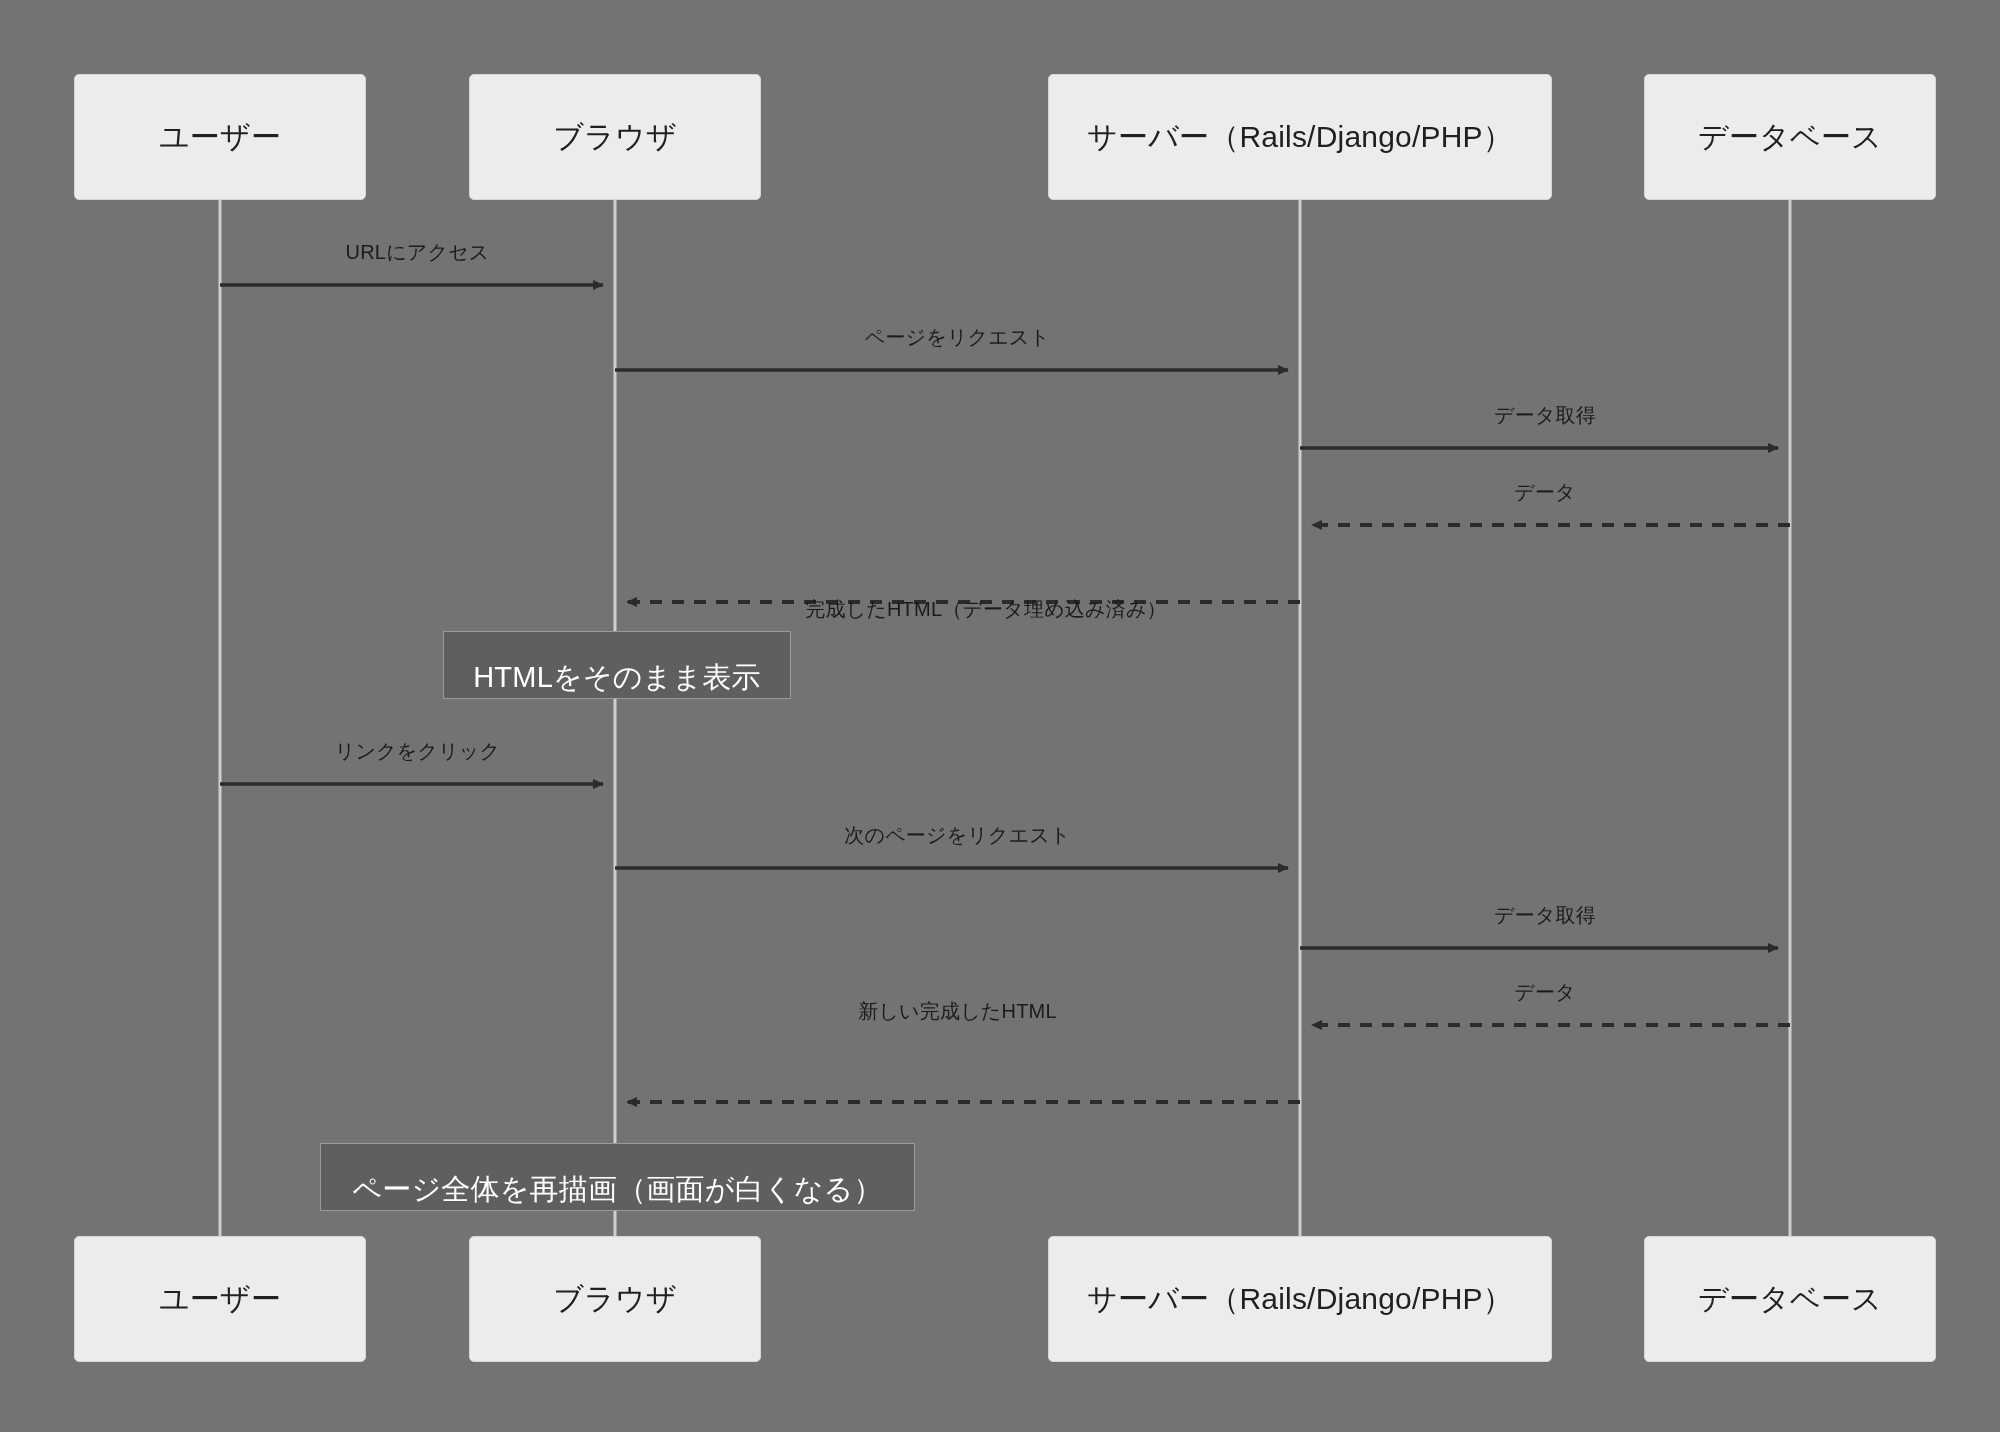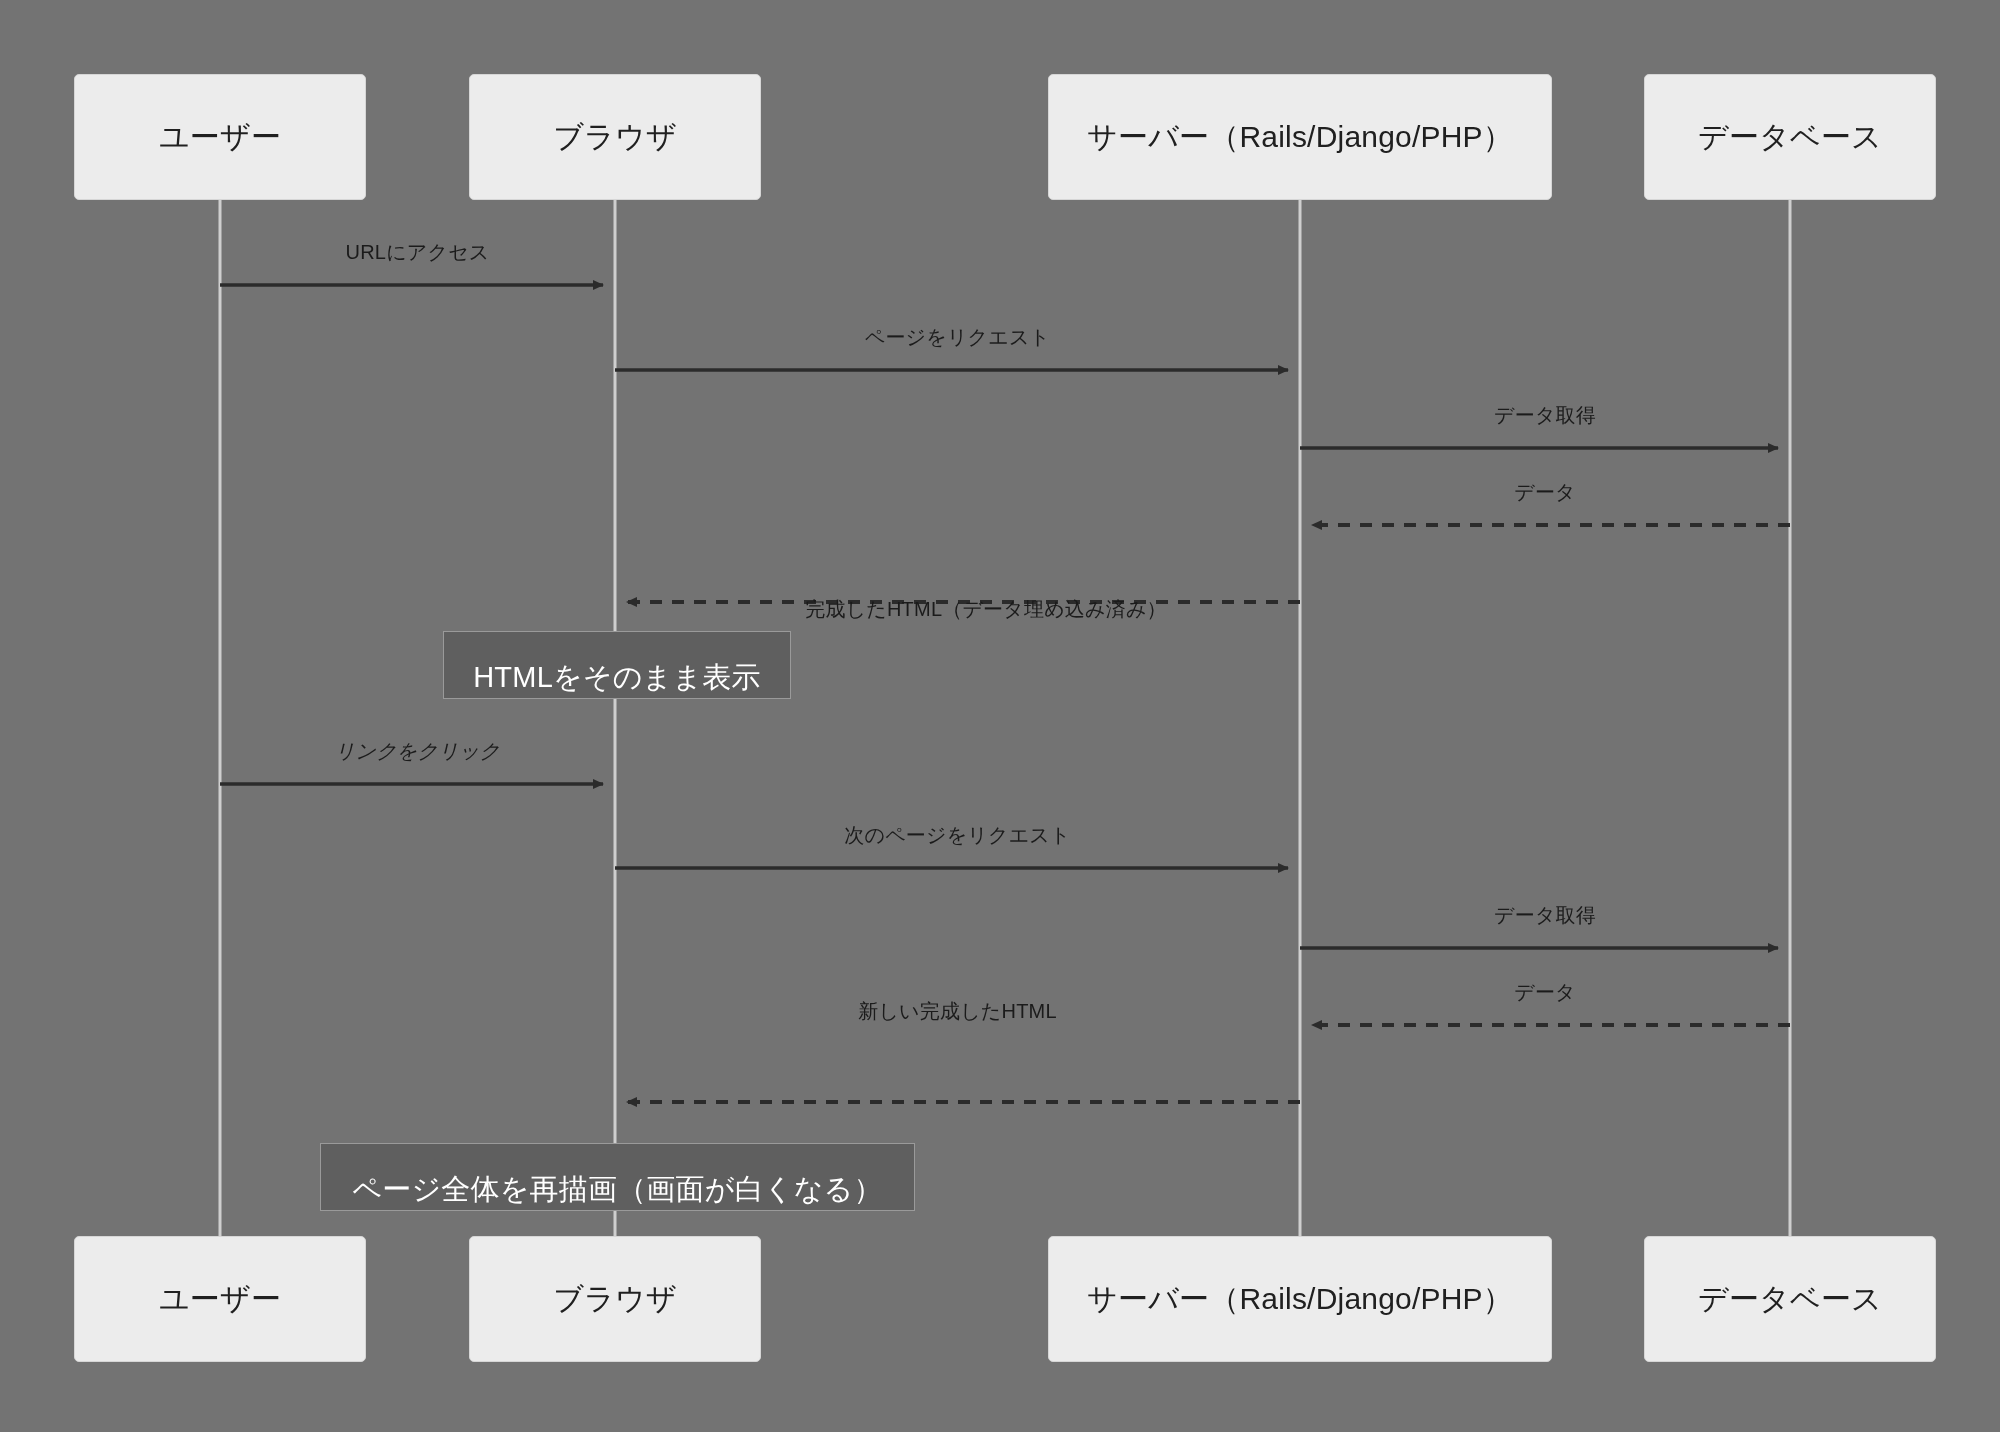--- a/index.html
+++ b/index.html
@@ -105,21 +105,21 @@
       <div class="participant-box" style="left: 1644px; top: 1236px; width: 292px; height: 126px;">
         <span class="participant-label">データベース</span>
       </div>
     </div>
   <div id="message-labels">
       <div class="msg-label" style="left: 417.5px; top: 239px;">URLにアクセス</div>
       <div class="msg-label" style="left: 957.5px; top: 324px;">ページをリクエスト</div>
       <div class="msg-label" style="left: 1545px; top: 402px;">データ取得</div>
       <div class="msg-label" style="left: 1545px; top: 479px;">データ</div>
       <div class="msg-label" style="left: 986px; top: 556px; margin-top: 40px;">完成したHTML（データ埋め込み済み）</div>
-      <div class="msg-label" style="left: 417.5px; top: 738px; font-style: italic;">リンクをクリック</div>
+      <div class="msg-label" style="left: 417.5px; top: 738px;">リンクをクリック</div>
       <div class="msg-label" style="left: 957.5px; top: 822px;">次のページをリクエスト</div>
       <div class="msg-label" style="left: 1545px; top: 902px;">データ取得</div>
       <div class="msg-label" style="left: 1545px; top: 979px;">データ</div>
       <div class="msg-label" style="left: 957.5px; top: 998px;">新しい完成したHTML</div>
     </div>
   <div id="notes-layer">
       <div class="note-box" style="left: 443px; top: 631px; width: 348px; height: 68px;">
         <span class="note-label">HTMLをそのまま表示</span>
       </div>
       <div class="note-box" style="left: 320px; top: 1131px; width: 595px; height: 68px; margin-top: 12px;">

